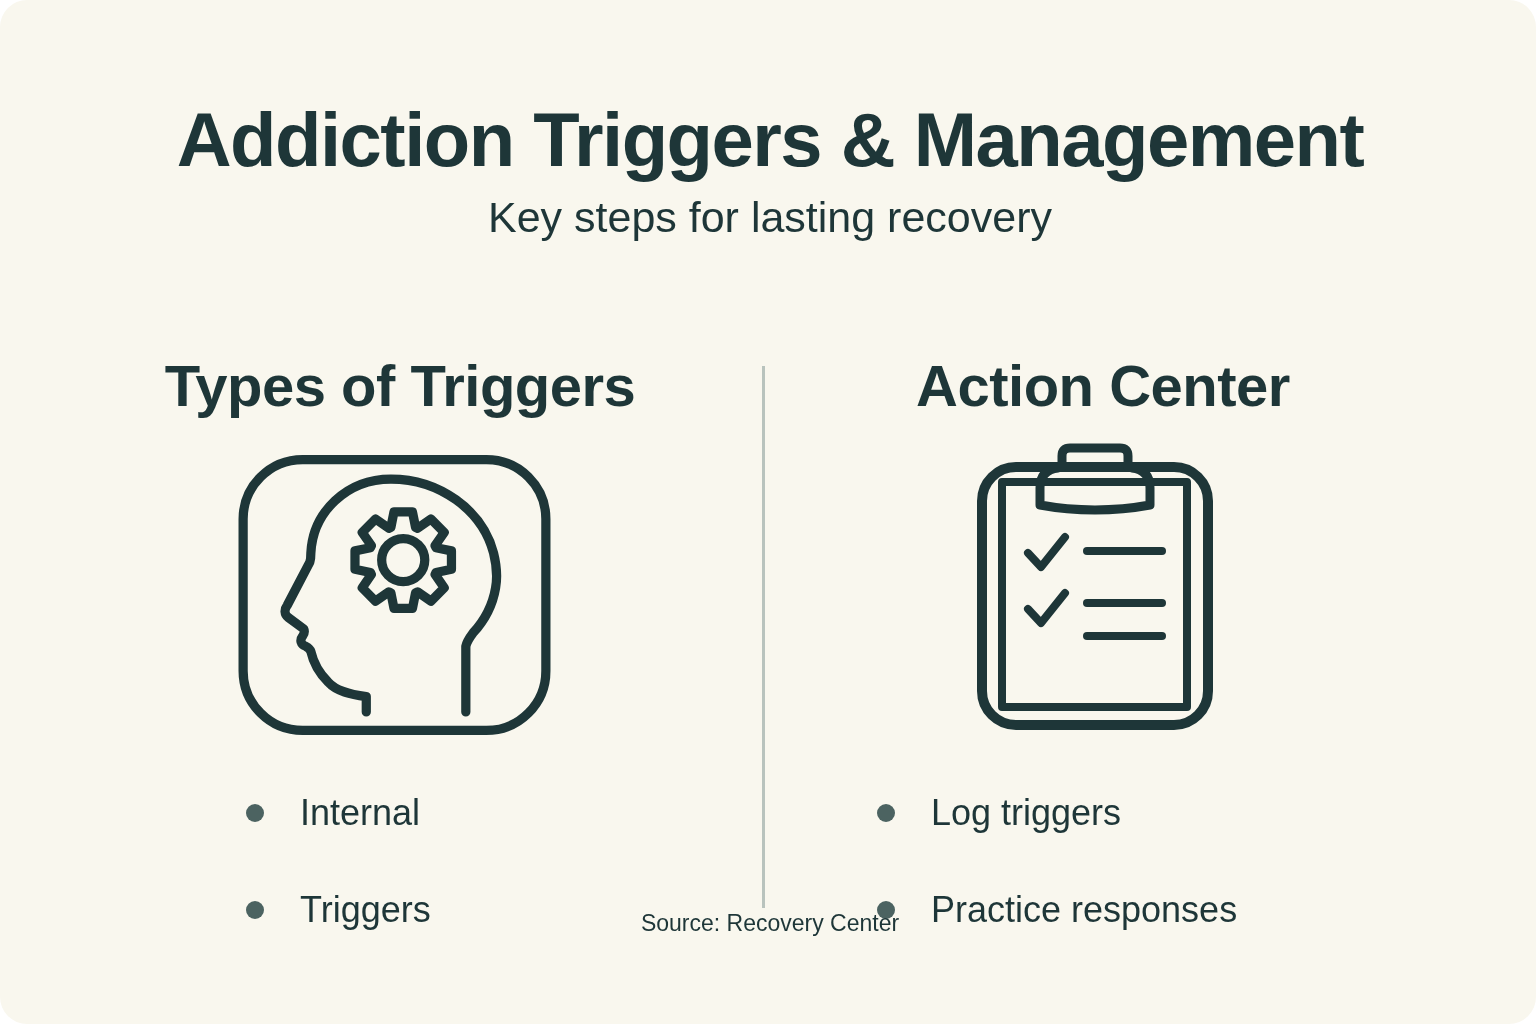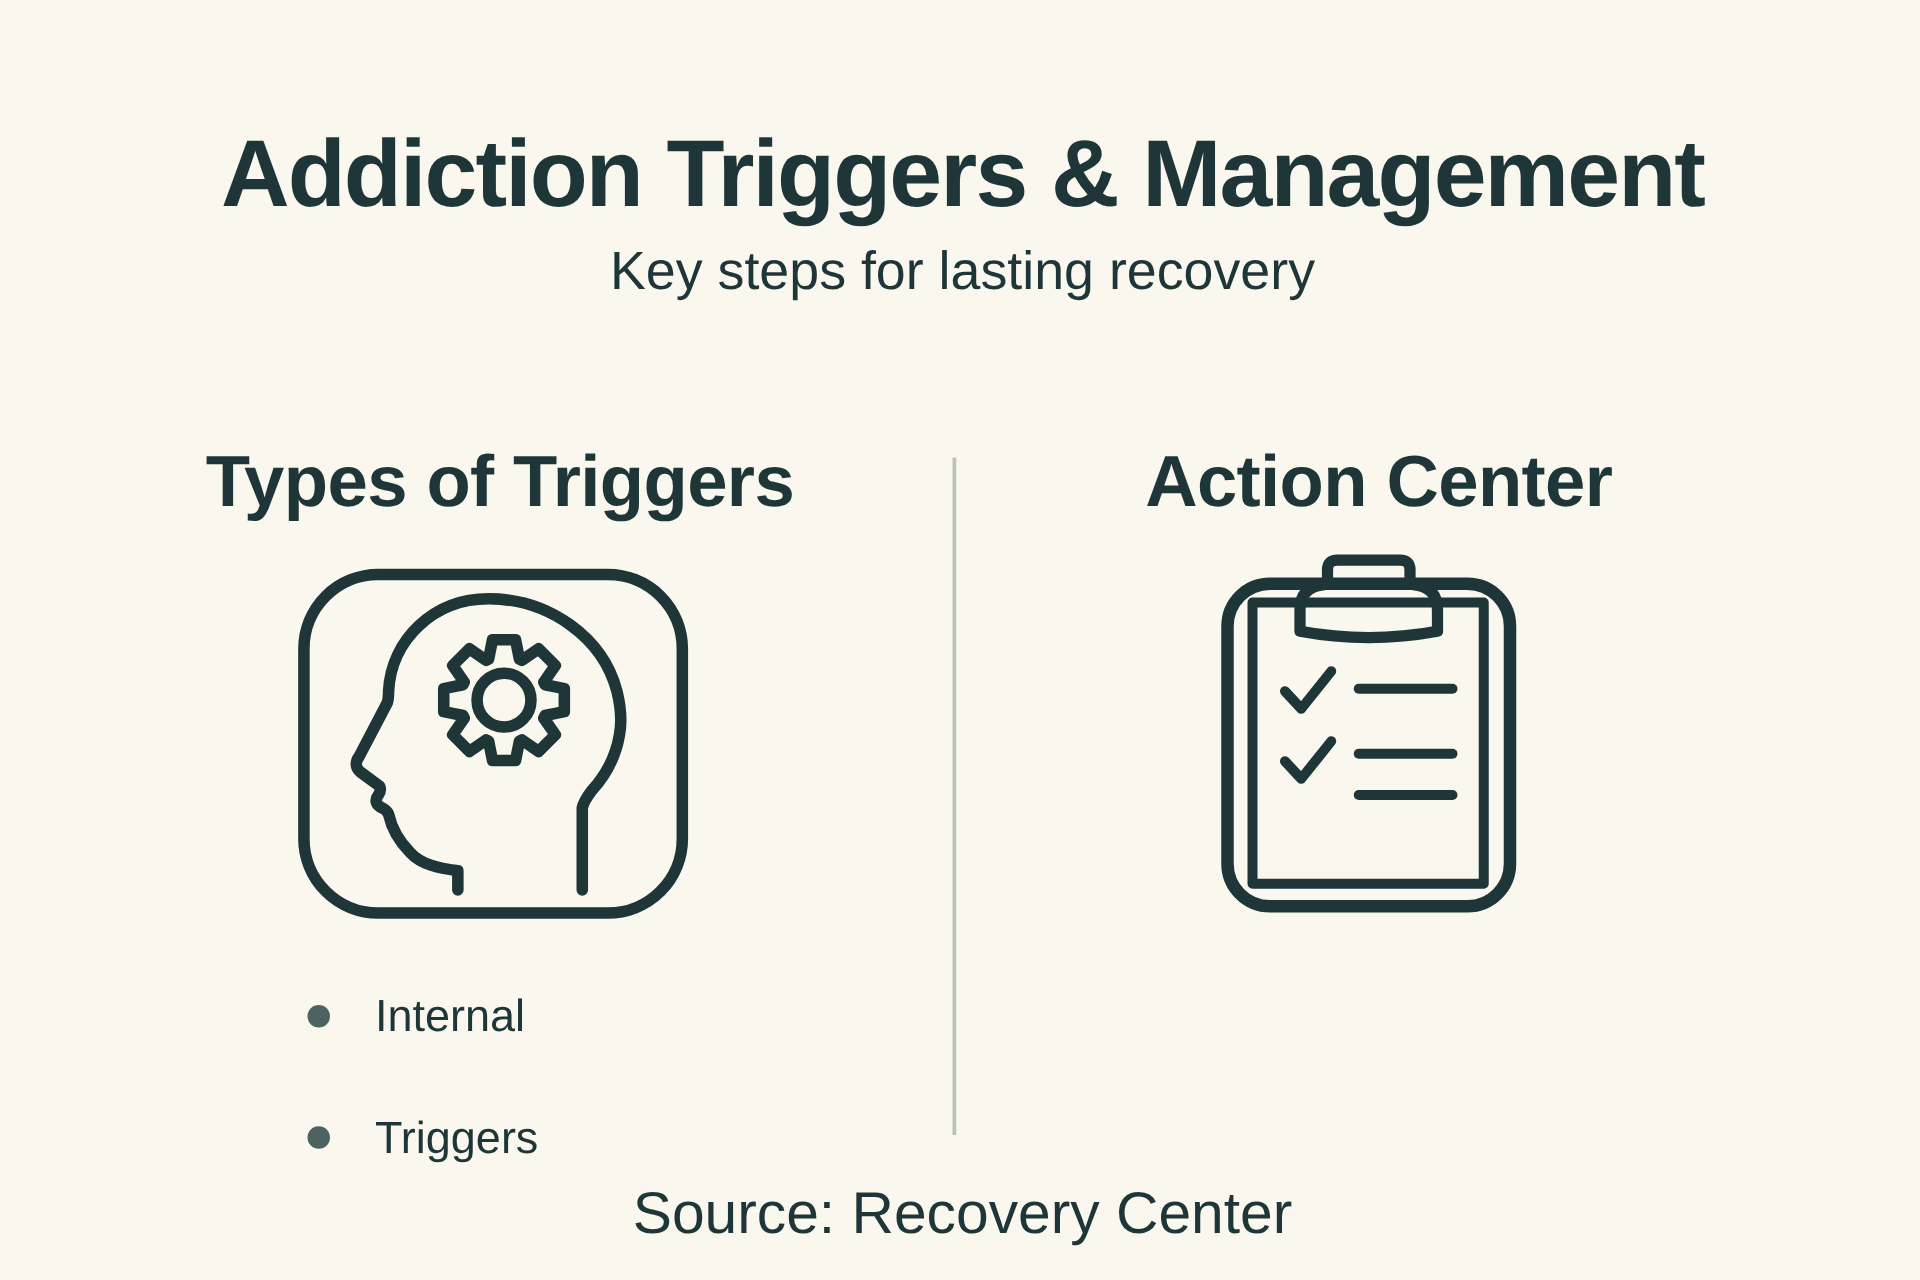--- a/index.html
+++ b/index.html
@@ -3,20 +3,21 @@
 <meta charset="utf-8">
 <style>
   html,body{margin:0;padding:0;}
   .canvas{
     position:relative;
     width:1536px;height:1024px;
     background:#f9f7ee;
     font-family:"Liberation Sans", sans-serif;
     color:#1e3638;
     overflow:hidden;
+    border-radius:27px;
   }
   .centered{position:absolute;left:770px;transform:translateX(-50%);white-space:nowrap;}
   .page-title{
     top:96px;
     font-size:76px;font-weight:700;letter-spacing:-1.5px;
   }
   .page-subtitle{
     top:193px;
     font-size:43px;font-weight:400;letter-spacing:0px;
   }
@@ -44,22 +45,22 @@
     display:flex;align-items:center;
     height:97px;
     font-size:36px;font-weight:400;white-space:nowrap;
   }
   .dot{
     width:18px;height:18px;border-radius:50%;
     background:#4c6361;
     margin-right:36px;flex:0 0 auto;
   }
   .footer-source{
-    top:942px;
-    font-size:47px;font-weight:400;text-align:center;
+    top:910px;
+    font-size:23px;font-weight:400;text-align:center;
   }
   .stroke{fill:none;stroke:#1e3638;stroke-linecap:round;stroke-linejoin:round;}
 </style>
 </head>
 <body>
 
 <div class="canvas">
 
   <div class="centered page-title">Addiction Triggers &amp; Management</div>
   <div class="centered page-subtitle">Key steps for lasting recovery</div>
@@ -123,16 +124,26 @@
     <li>
       <span class="dot"></span>
       <span>Internal</span>
     </li>
     <li>
       <span class="dot"></span>
       <span>Triggers</span>
     </li>
   </ul>
 
+  <ul class="bullet-list right">
+    <li>
+      <span class="dot"></span>
+      <span>Log triggers</span>
+    </li>
+    <li>
+      <span class="dot"></span>
+      <span>Practice responses</span>
+    </li>
+  </ul>
 
   <div class="centered footer-source">Source: Recovery Center</div>
 
 </div>
 
 </body></html>

